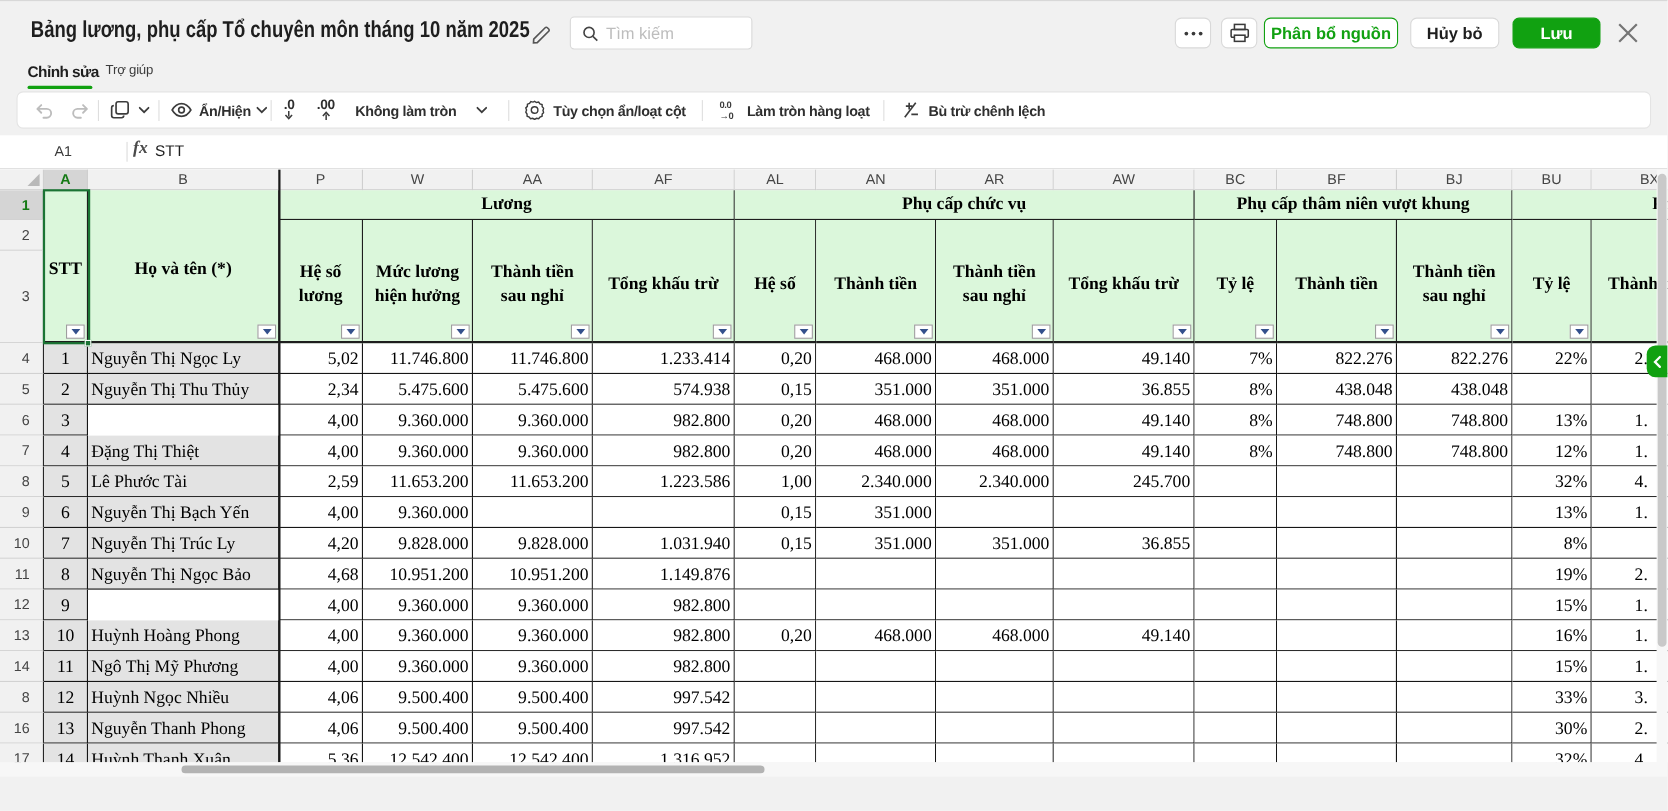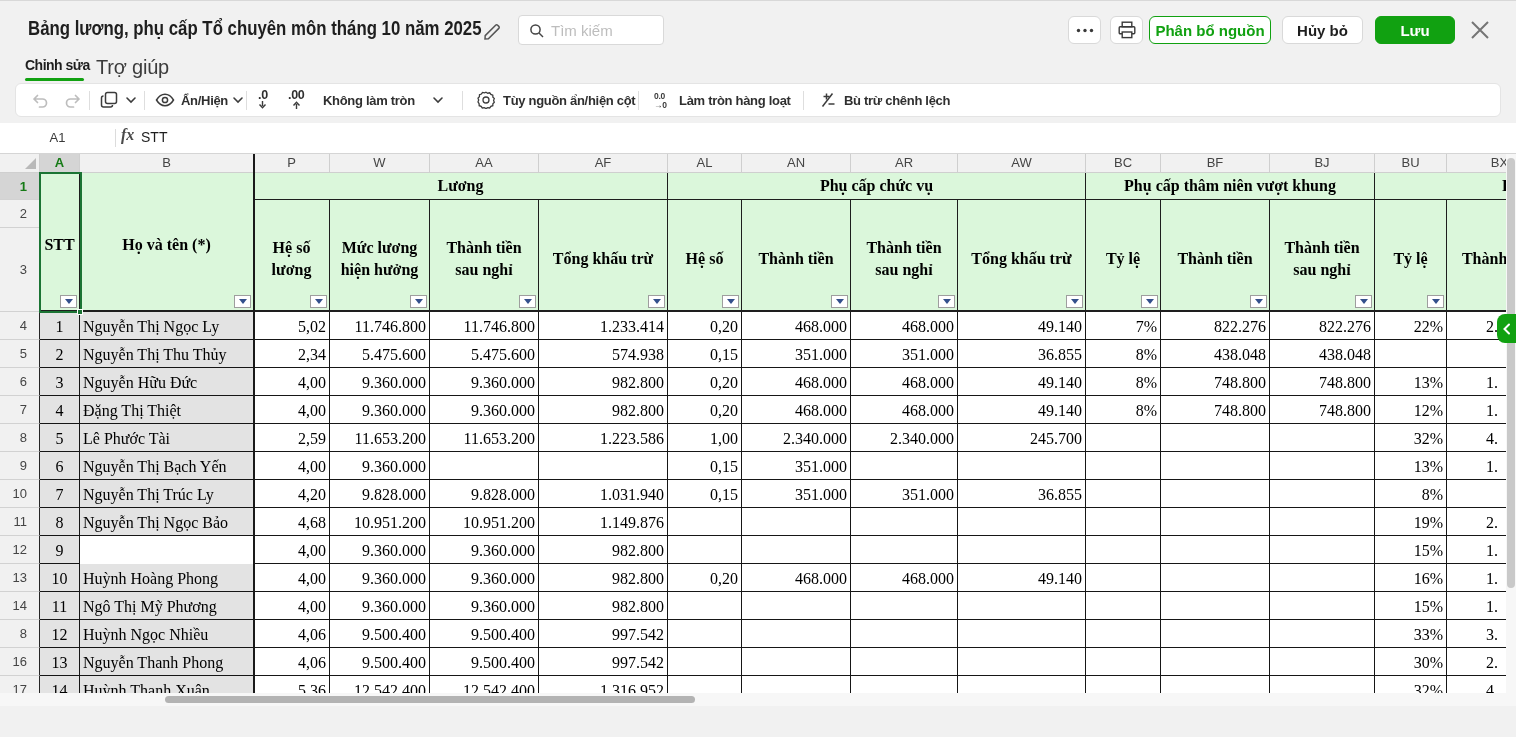--- a/index.html
+++ b/index.html
@@ -2,32 +2,32 @@
 <html><head><meta charset="utf-8">
 <style>
 * {margin:0;padding:0;box-sizing:border-box}
 html,body {width:1516px;height:737px;overflow:hidden}
 body {font-family:"Liberation Sans",sans-serif;background:#f1f1f1;position:relative}
 #page {position:absolute;inset:0;width:1516px;height:737px;background:#f1f1f1;border-top:1px solid #d8d8d8}
 
 
 .title {position:absolute;left:28px;top:15px;font-size:21px;font-weight:700;color:#1e1e1e;transform:scaleX(.80);transform-origin:0 0;white-space:nowrap}
 .pencil {position:absolute;left:483px;top:21px}
-.search {position:absolute;left:518px;top:14px;width:146px;height:30px;background:#fff;border:1px solid #d9d9d9;border-radius:4px}
+.search {position:absolute;left:518px;top:14px;width:166px;height:30px;background:#fff;border:1px solid #d9d9d9;border-radius:4px}
 .search svg {position:absolute;left:10px;top:7px}
 .search span {position:absolute;left:32px;top:6px;font-size:15px;color:#bdbdbd}
 .btn {position:absolute;top:15px;height:28px;background:#fff;border:1px solid #d9d9d9;border-radius:6px;display:flex;align-items:center;justify-content:center;font-size:15px;font-weight:700;color:#1e1e1e}
 .b1 {left:1068px;width:33px}
 .b2 {left:1110px;width:33px}
 .b3 {left:1149px;width:122px;border-color:#11a111;color:#11a111}
 .b4 {left:1282px;width:81px}
 .b5 {left:1375px;width:80px;background:#11a111;border-color:#11a111;color:#fff}
 .xcl {position:absolute;left:1469px;top:18px}
 .tab1 {position:absolute;left:25px;top:56px;font-size:14px;font-weight:700;color:#1e1e1e;letter-spacing:-.5px}
-.tab2 {position:absolute;left:96px;top:55px;font-size:20px;color:#3c3c3c;letter-spacing:-.2px}
+.tab2 {position:absolute;left:96px;top:55px;font-size:12px;color:#3c3c3c;letter-spacing:-.2px}
 .tabline {position:absolute;left:25px;top:77px;width:59px;height:3px;background:#11a111;border-radius:2px}
 
 
 .toolbar {position:absolute;left:15px;top:82px;width:1486px;height:34px;background:#fff;border:1px solid #e4e4e4;border-radius:6px}
 .toolbar .it {position:absolute;top:0;height:32px;display:flex;align-items:center;font-size:13px;font-weight:600;color:#2f2f2f;letter-spacing:-.3px}
 .sep {position:absolute;top:7px;width:1px;height:19px;background:#dedede}
 .chev {margin-left:7px}
 .dec {position:absolute;top:5px;display:flex;flex-direction:column;align-items:center;font-size:12.5px;font-weight:700;color:#2f2f2f;line-height:12px;letter-spacing:-.3px}
 
 
@@ -159,21 +159,21 @@
       </div>
     <div class="it" style="left:307px">Không làm tròn<svg class="chev" style="margin-left:17px" width="12" height="8" viewBox="0 0 12 8">
           <path d="M2 2 l4 4 4-4" fill="none" stroke="#3c3c3c" stroke-width="1.6" stroke-linecap="round"></path>
         </svg></div>
     <div class="sep" style="left:446px"></div>
     <div class="it" style="left:461px">
         <svg width="18" height="18" viewBox="0 0 18 18">
           <path d="M9 1.2 l1.7 1 2-.4 1.2 1.6 1.9.7 .1 2 1.4 1.4-.7 1.9 .7 1.9-1.4 1.4-.1 2-1.9.7-1.2 1.6-2-.4-1.7 1-1.7-1-2 .4-1.2-1.6-1.9-.7-.1-2L1 10.9l.7-1.9L1 7.1l1.4-1.4 .1-2 1.9-.7L5.6 1.4l2 .4z" fill="none" stroke="#3c3c3c" stroke-width="1.3"></path>
           <circle cx="9" cy="9" r="3" fill="none" stroke="#3c3c3c" stroke-width="1.3"></circle>
         </svg>
-      <span style="margin-left:8px">Tùy nguồn ẩn/hiện cột</span>
+      <span style="margin-left:8px">Tùy chọn ẩn/loạt cột</span>
       </div>
     <div class="sep" style="left:622px"></div>
     <div class="it" style="left:638px">
         <svg width="19" height="18" viewBox="0 0 19 18">
           <text x="0" y="7.5" font-size="8.5" font-weight="700" fill="#3c3c3c" font-family="Liberation Sans">0.0</text>
           <text x="0" y="17" font-size="8.5" font-weight="700" fill="#3c3c3c" font-family="Liberation Sans">→0</text>
         </svg>
       <span style="margin-left:6px">Làm tròn hàng loạt</span>
       </div>
     <div class="sep" style="left:787px"></div>
@@ -304,21 +304,20 @@
 <div class="dc" style="grid-area:6/8">0,15</div>
 <div class="dc" style="grid-area:6/9">351.000</div>
 <div class="dc" style="grid-area:6/10">351.000</div>
 <div class="dc" style="grid-area:6/11">36.855</div>
 <div class="dc" style="grid-area:6/12">8%</div>
 <div class="dc" style="grid-area:6/13">438.048</div>
 <div class="dc" style="grid-area:6/14">438.048</div>
 <div class="dc" style="grid-area:6/15"></div>
 <div class="dc bx" style="grid-area:6/16"></div>
 <div class="dc dg ctr" style="grid-area:7/2">3</div>
-<div class="dc dg dl" style="grid-area:7/3">Nguyễn Hữu Đức</div>
 <div class="dc" style="grid-area:7/4">4,00</div>
 <div class="dc" style="grid-area:7/5">9.360.000</div>
 <div class="dc" style="grid-area:7/6">9.360.000</div>
 <div class="dc" style="grid-area:7/7">982.800</div>
 <div class="dc" style="grid-area:7/8">0,20</div>
 <div class="dc" style="grid-area:7/9">468.000</div>
 <div class="dc" style="grid-area:7/10">468.000</div>
 <div class="dc" style="grid-area:7/11">49.140</div>
 <div class="dc" style="grid-area:7/12">8%</div>
 <div class="dc" style="grid-area:7/13">748.800</div>

